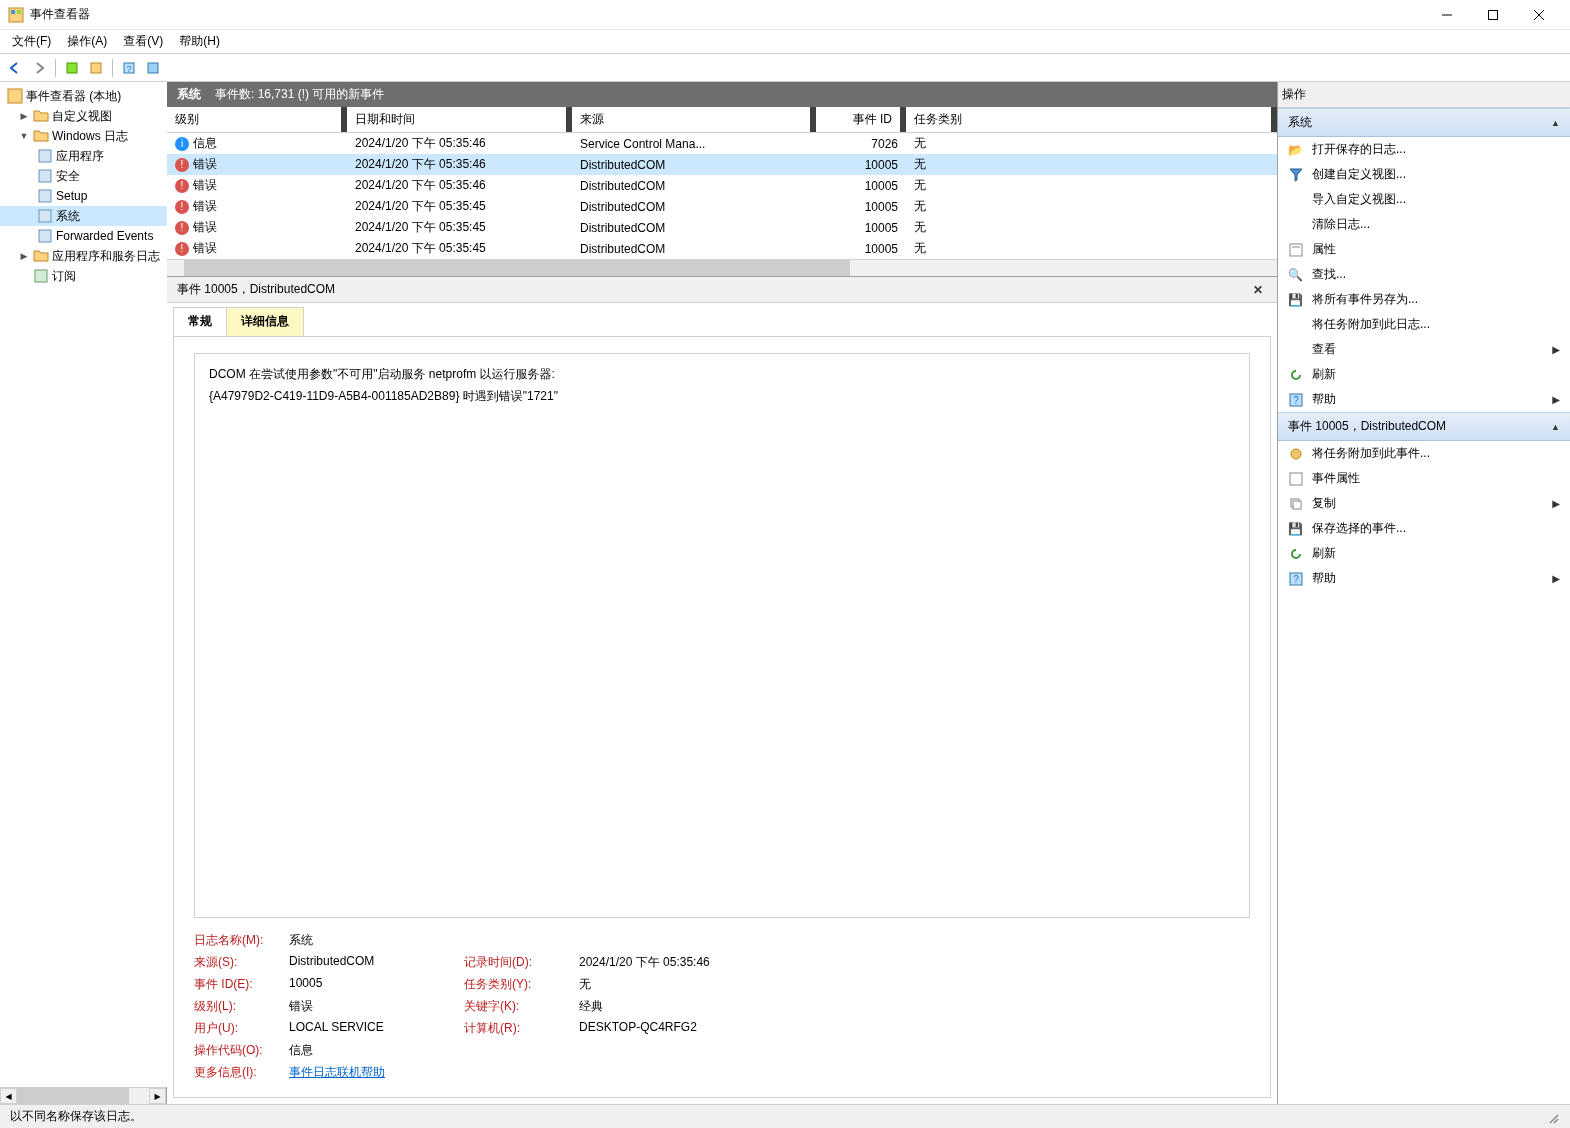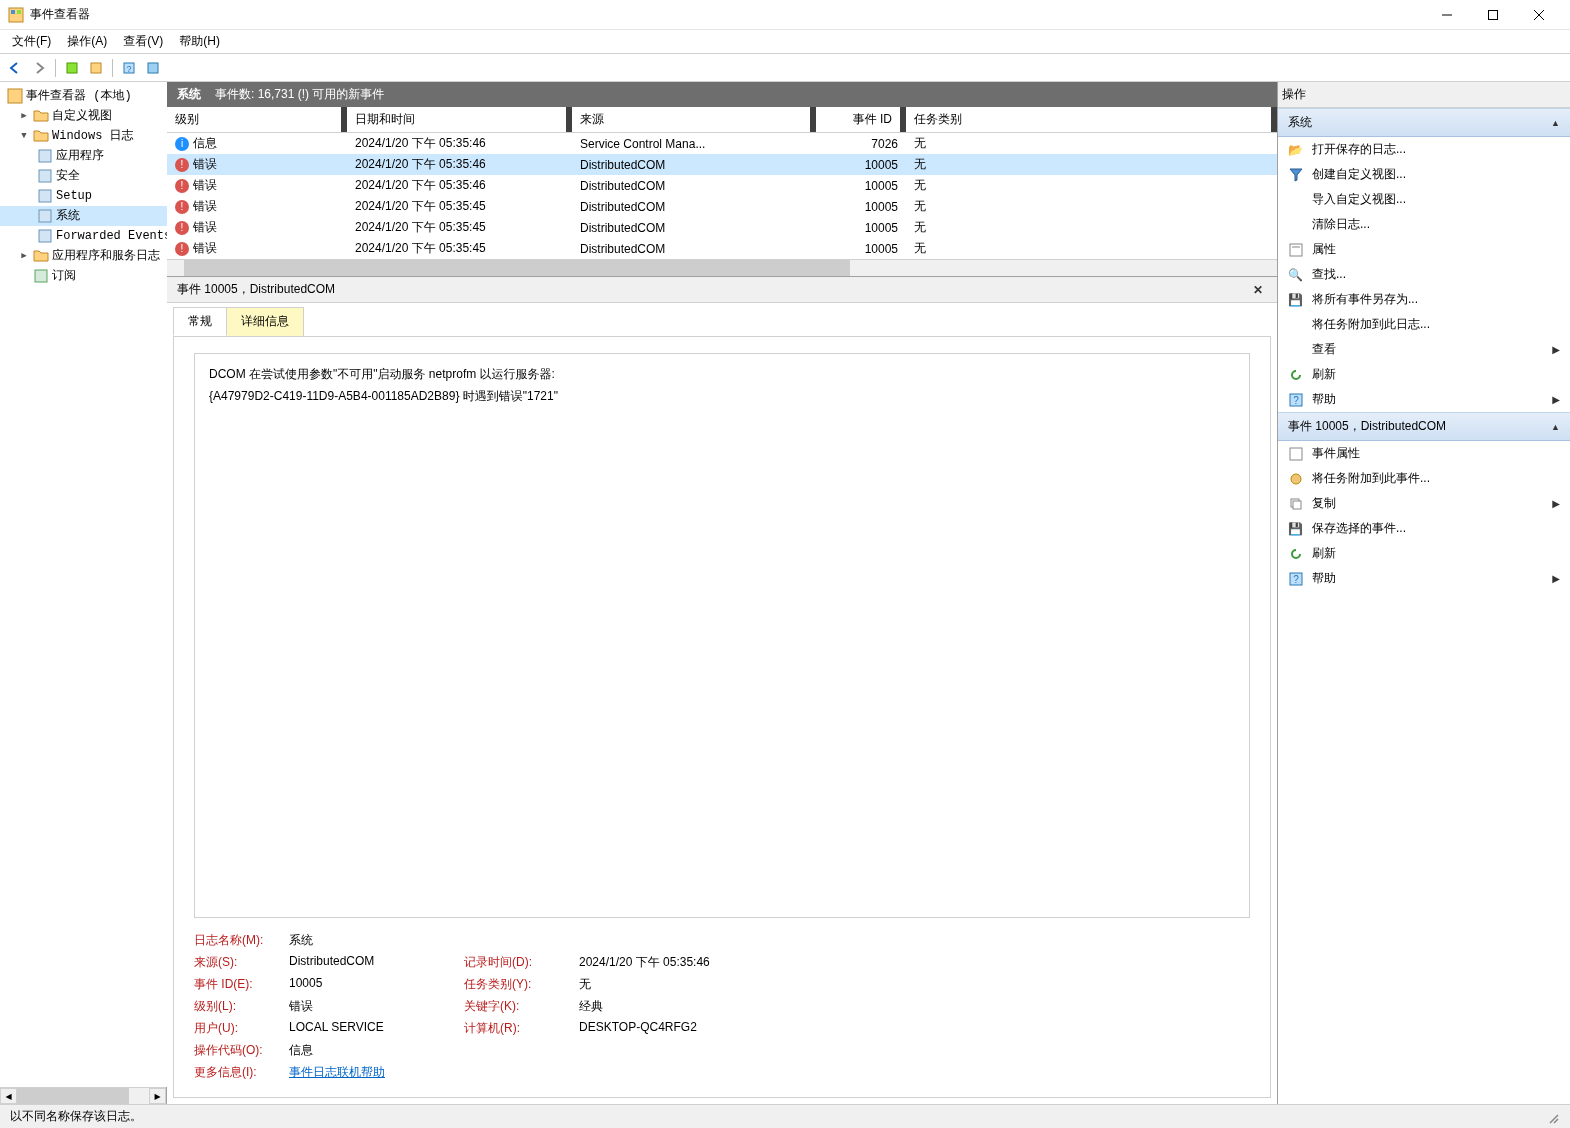--- a/index.html
+++ b/index.html
@@ -16,21 +16,21 @@
 .menubar { height: 24px; display: flex; align-items: center; padding: 0 4px; border-bottom: 1px solid #d0d0d0; }
 .menuitem { padding: 3px 8px; cursor: pointer; }
 
 
 .toolbar { height: 28px; display: flex; align-items: center; padding: 2px 4px; border-bottom: 1px solid #d0d0d0; gap: 2px; }
 .tool-btn { width: 22px; height: 22px; display: flex; align-items: center; justify-content: center; cursor: pointer; border: 1px solid transparent; }
 .tool-sep { width: 1px; height: 18px; background: #c0c0c0; margin: 0 3px; }
 
 
 .main-area { flex: 1; display: flex; overflow: hidden; }
-.tree-panel { width: 167px; border-right: 1px solid #a0a0a0; overflow: auto; background: #fff; padding-top: 4px; font-family: Liberation Mono, monospace; }
+.tree-panel { width: 167px; border-right: 1px solid #a0a0a0; overflow: auto; background: #fff; padding-top: 4px; }
 .tree-node { display: flex; align-items: center; padding: 1px 4px; cursor: pointer; white-space: nowrap; font-size: 12px; line-height: 18px; }
 .tree-node.selected { background: #cce8ff; }
 .tree-expander { width: 12px; font-size: 9px; color: #555; text-align: center; }
 .tree-icon { width: 16px; height: 16px; margin: 0 3px; display: inline-flex; align-items: center; justify-content: center; }
 .tree-indent-1 { padding-left: 18px; }
 .tree-indent-2 { padding-left: 34px; }
 
 
 .center-panel { flex: 1; display: flex; flex-direction: column; border-right: 1px solid #a0a0a0; overflow: hidden; }
 .section-header { background: #6e6e6e; color: #fff; padding: 4px 10px; font-size: 12px; display: flex; align-items: center; gap: 14px; }
@@ -52,21 +52,21 @@
 .evt-icon { width: 14px; height: 14px; margin-right: 4px; display: inline-block; border-radius: 50%; text-align: center; font-size: 10px; line-height: 14px; color: #fff; }
 .evt-icon.info { background: #1e90ff; }
 .evt-icon.error { background: #d9534f; }
 .hscroll { height: 17px; background: #f0f0f0; border-top: 1px solid #d0d0d0; position: relative; }
 .hscroll-thumb { position: absolute; height: 100%; background: #cdcdcd; }
 
 
 .detail-pane { flex: 1; display: flex; flex-direction: column; overflow: hidden; }
 .detail-header { background: #f0f0f0; padding: 4px 10px; display: flex; align-items: center; border-bottom: 1px solid #d0d0d0; }
 .detail-close { cursor: pointer; font-weight: bold; color: #333; padding: 0 4px; }
-.detail-tabs { display: flex; background: #fff; padding-top: 4px; padding-left: 6px; }
+.detail-tabs { display: flex; background: #fff; padding-top: 4px; padding-left: 6px; font-weight: bold; }
 .detail-tab { padding: 5px 14px; border: 1px solid #d0d0d0; border-bottom: none; background: #fff; cursor: pointer; font-size: 12px; margin-right: -1px; }
 .detail-tab.active { border-bottom: 1px solid #fff; position: relative; z-index: 1; }
 .detail-tab:not(.active) { background: #fef9c3; }
 .detail-content { flex: 1; border: 1px solid #d0d0d0; margin: 0 6px 6px 6px; padding: 16px 20px; overflow: auto; display: flex; flex-direction: column; font-size: 12px; }
 .detail-msg { border: 1px solid #d0d0d0; padding: 10px 14px; flex: 1; line-height: 1.8; overflow: auto; margin-bottom: 14px; }
 .detail-grid { display: grid; grid-template-columns: 95px 175px 115px 240px; row-gap: 5px; font-size: 12px; }
 .detail-label { color: #b91c1c; }
 .detail-link { color: #0066cc; text-decoration: underline; cursor: pointer; }
 
 
@@ -462,32 +462,32 @@
         <span class="action-chevron">▶</span>
       </div>
 
     <div class="actions-group-header">
       <span>事件 10005，DistributedCOM</span>
       <span class="action-collapse">▲</span>
     </div>
     <div class="action-item">
         <span class="action-icon">
           <svg width="14" height="14">
+            <circle cx="7" cy="7" r="5" fill="#f0c674" stroke="#b58900"></circle>
+          </svg>
+        </span>
+        <span>将任务附加到此事件...</span>
+      </div>
+    <div class="action-item">
+        <span class="action-icon">
+          <svg width="14" height="14">
             <rect x="1" y="1" width="12" height="12" fill="#fff" stroke="#888"></rect>
           </svg>
         </span>
         <span>事件属性</span>
-      </div>
-    <div class="action-item">
-        <span class="action-icon">
-          <svg width="14" height="14">
-            <circle cx="7" cy="7" r="5" fill="#f0c674" stroke="#b58900"></circle>
-          </svg>
-        </span>
-        <span>将任务附加到此事件...</span>
       </div>
     <div class="action-item">
         <span class="action-icon">
           <svg width="14" height="14">
             <rect x="2" y="2" width="8" height="8" fill="#fff" stroke="#888"></rect>
             <rect x="4" y="4" width="8" height="8" fill="#fff" stroke="#888"></rect>
           </svg>
         </span>
         <span style="flex:1">复制</span>
         <span class="action-chevron">▶</span>

